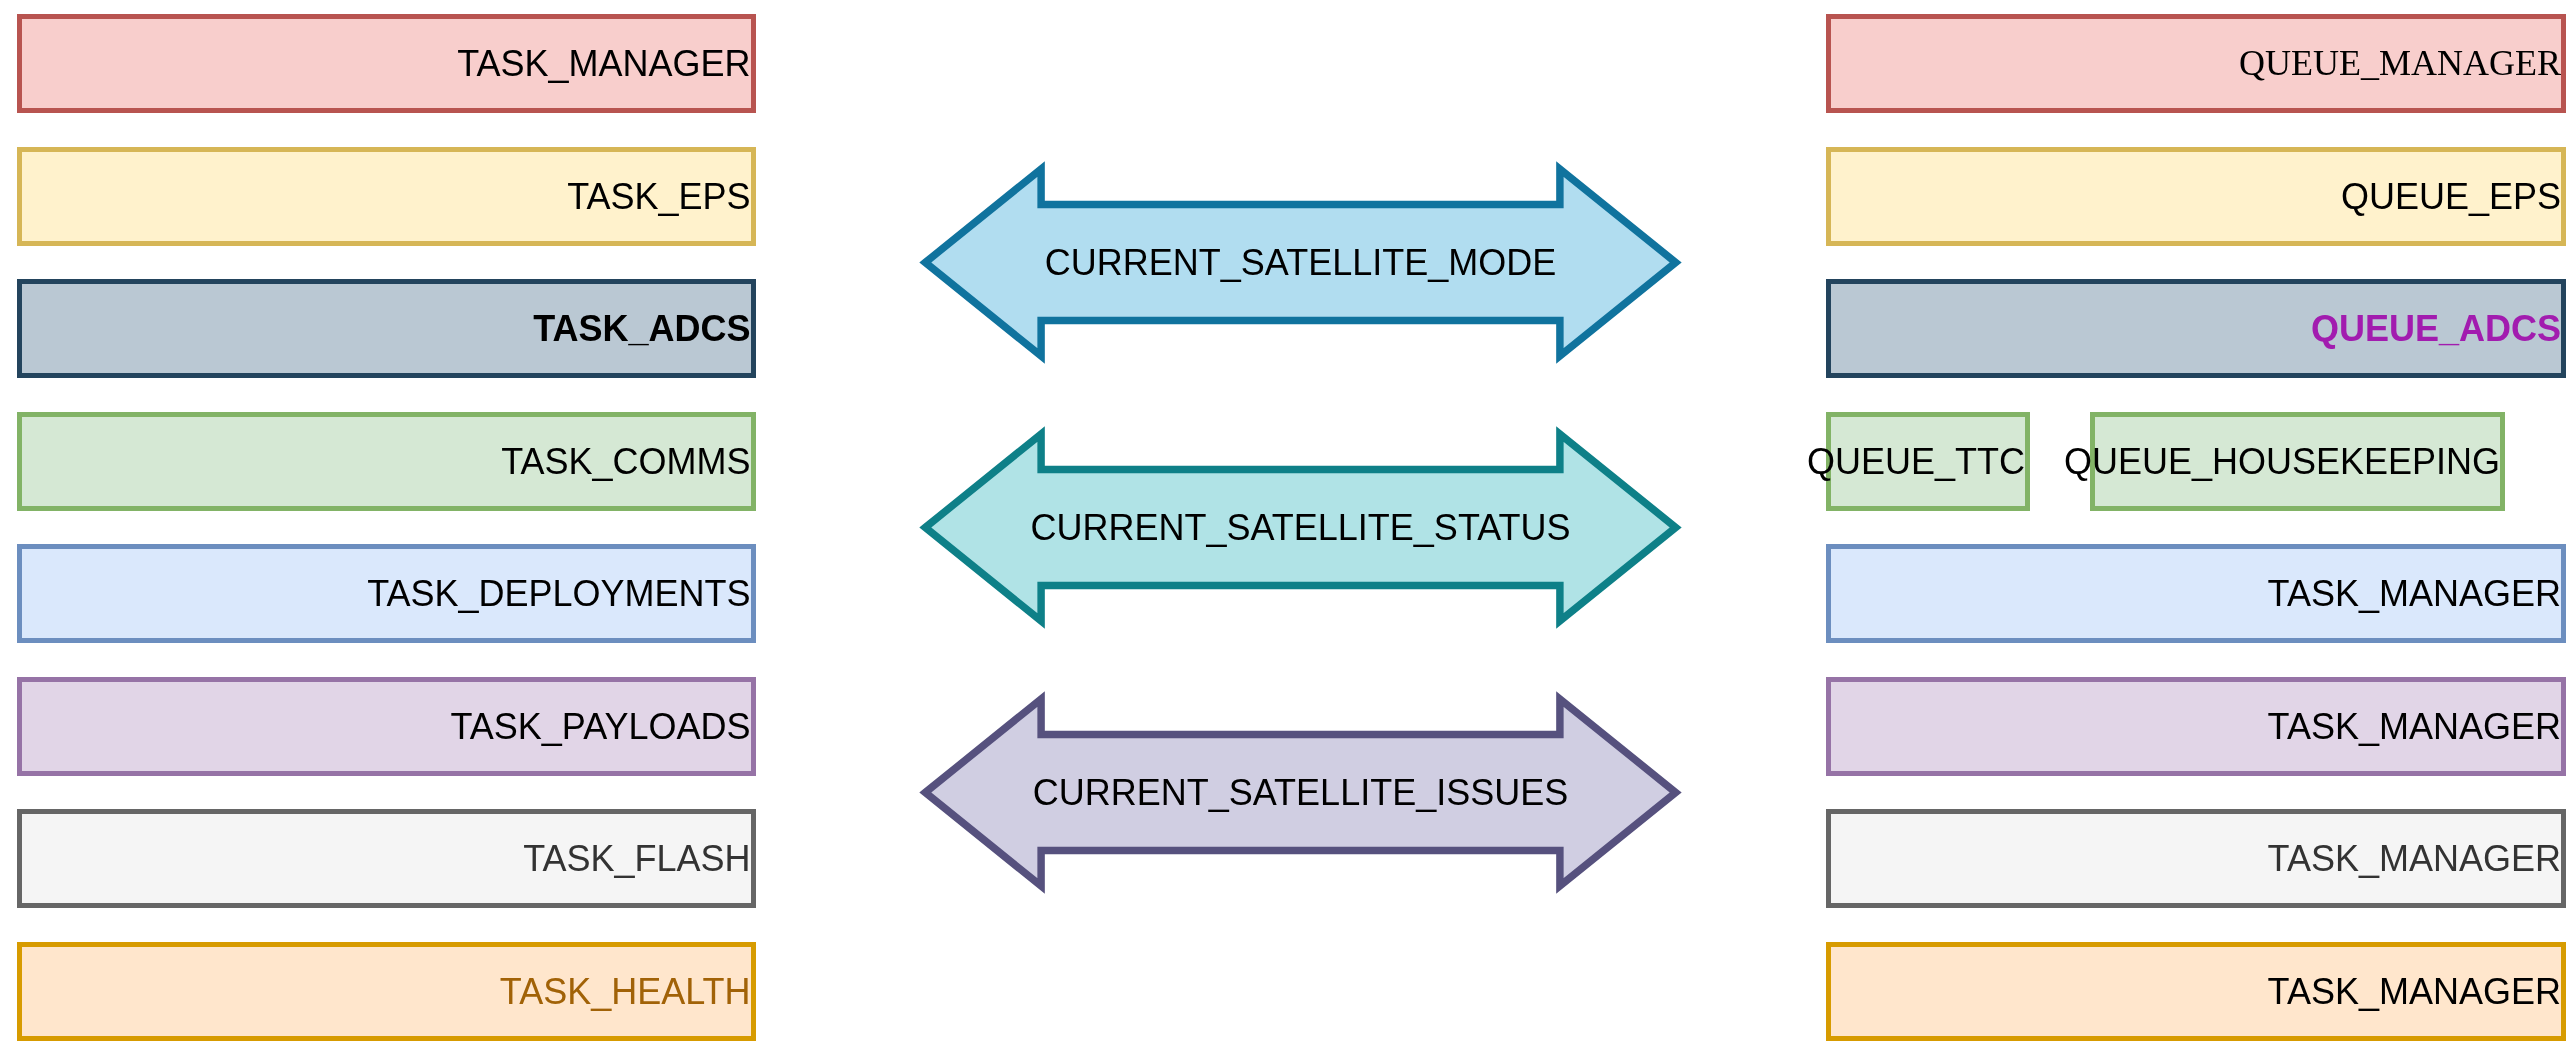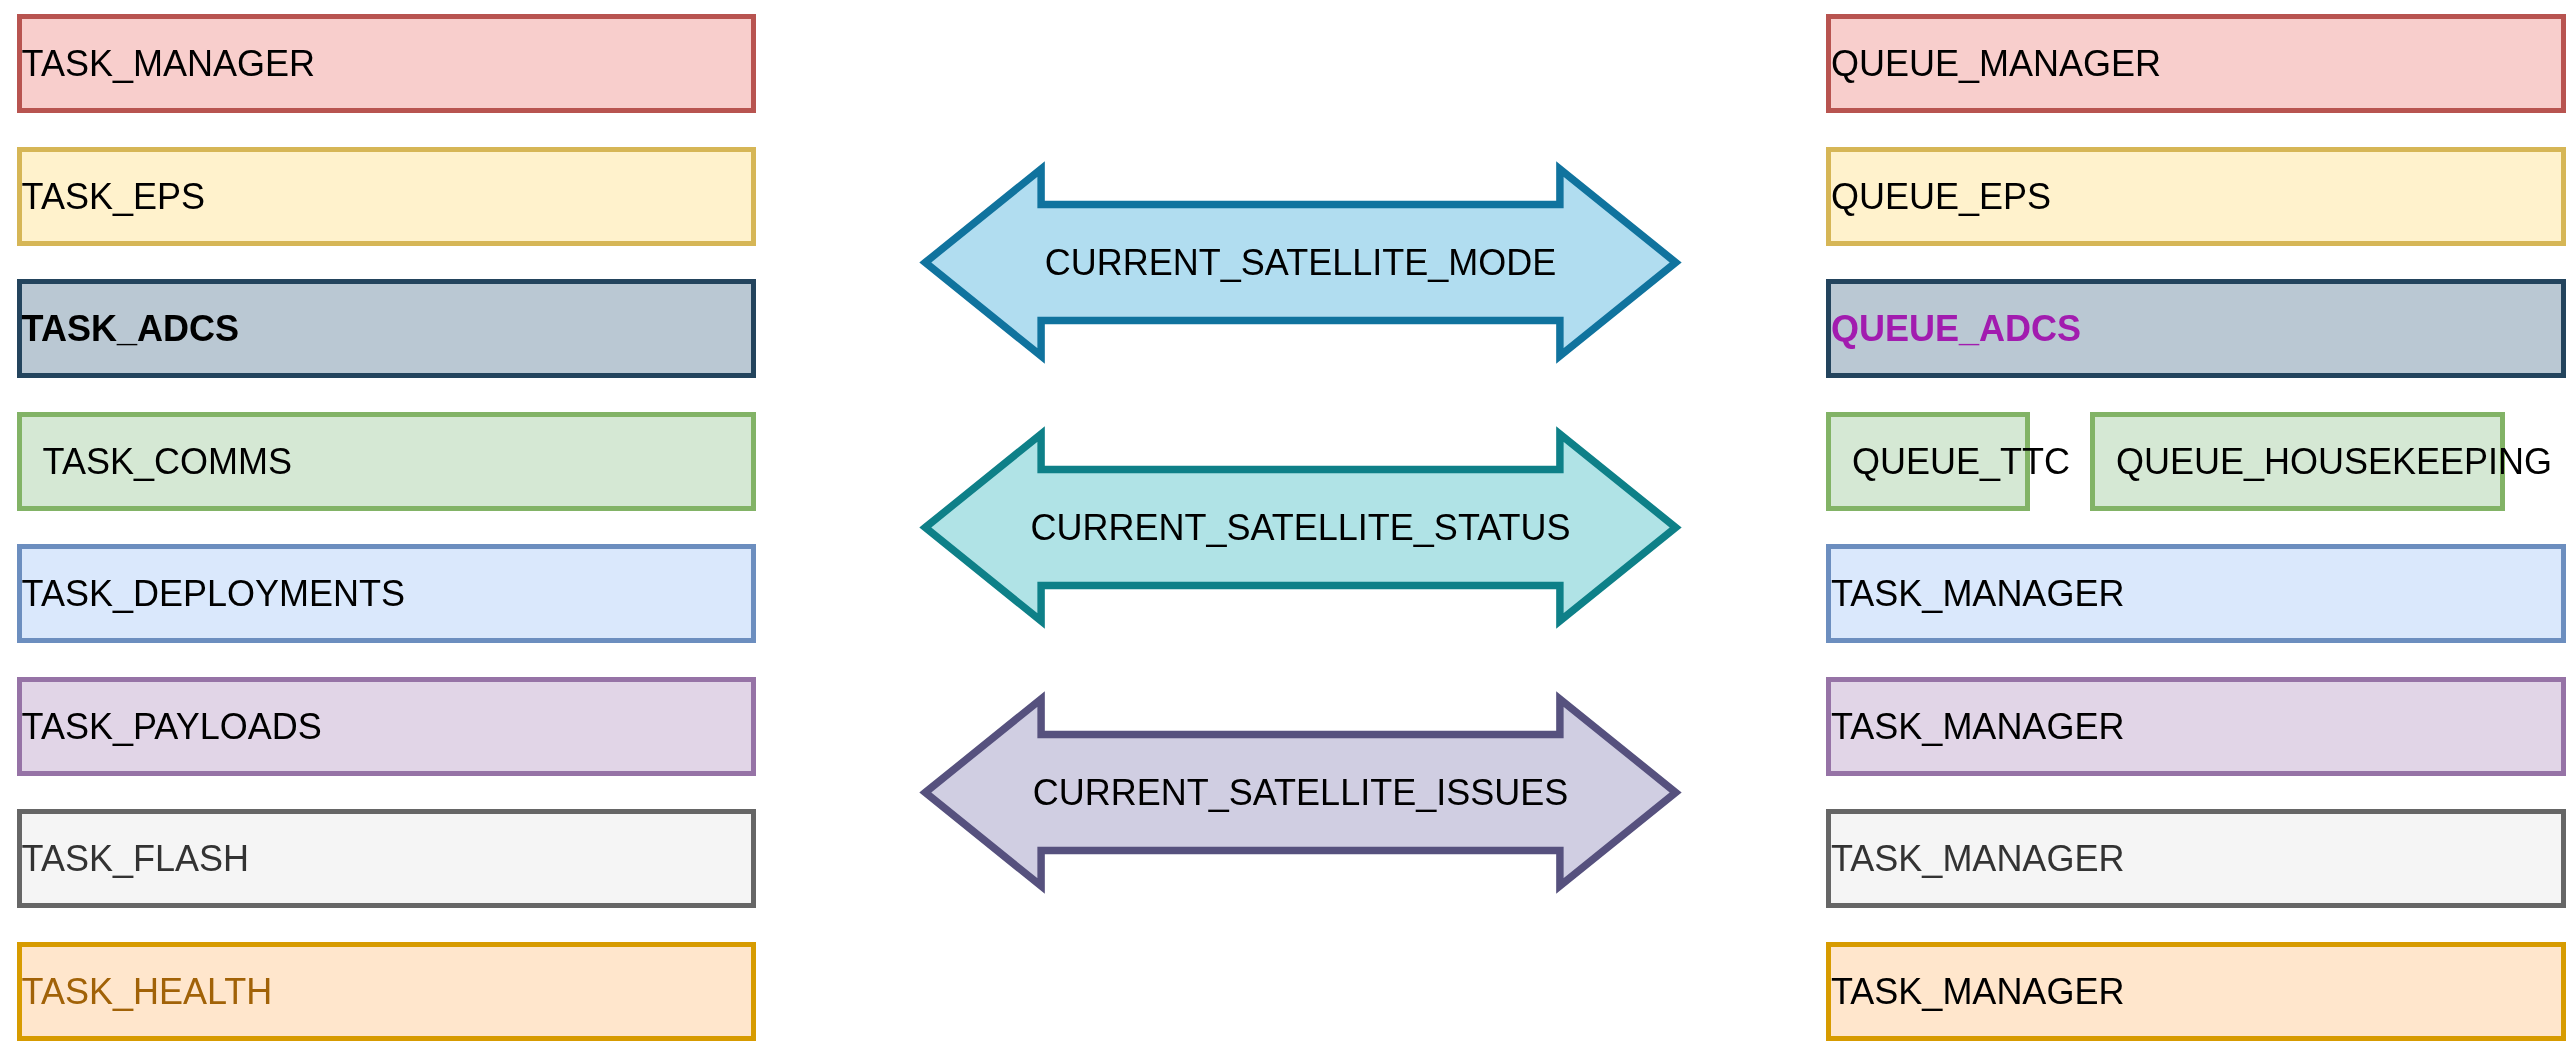--- a/index.html
+++ b/index.html
@@ -15,21 +15,21 @@
     font-family: "Liberation Sans", sans-serif;
     overflow: hidden;
   }
   .node {
     position: absolute;
     height: 99px;
     box-sizing: border-box;
     border: 5.8px solid #000;
     display: flex;
     align-items: center;
-    justify-content: flex-start;
+    justify-content: flex-end;
     text-align: center;
     font-size: 36px;
     line-height: 1.1;
     white-space: nowrap;
   }
   .col-left  { left: 16.6px;   width: 739px; }
   .col-right { left: 1826px; width: 740px; }
   .ttc       { left: 1826px; width: 204px; }
   .housek    { left: 2090px; width: 415px; }
   .r0 { top: 14px;   }
@@ -90,21 +90,21 @@
   <div class="node col-left r4" style="background-color: rgb(218, 232, 252); border-color: rgb(108, 142, 191); color: rgb(0, 0, 0);">
     <span>TASK_DEPLOYMENTS</span>
   </div>
   <div class="node col-left r6" style="background-color: rgb(245, 245, 245); border-color: rgb(102, 102, 102); color: rgb(51, 51, 51);">
     <span>TASK_FLASH</span>
   </div>
   <div class="node col-left r7" style="background-color: rgb(255, 230, 204); border-color: rgb(215, 155, 0); color: #a16207;">
     <span>TASK_HEALTH</span>
   </div>
 
-  <div class="node col-right r0" style="background-color: rgb(248, 206, 204); border-color: rgb(184, 84, 80); color: rgb(0, 0, 0);">
+  <div class="node col-right r0" style="background-color: rgb(248, 206, 204); border-color: rgb(184, 84, 80); color: rgb(0, 0, 0); font-family: Liberation Serif, serif;">
     <span>QUEUE_MANAGER</span>
   </div>
   <div class="node col-right r1" style="background-color: rgb(255, 242, 204); border-color: rgb(214, 182, 86); color: rgb(0, 0, 0);">
     <span>QUEUE_EPS</span>
   </div>
   <div class="node col-right r2" style="background-color: rgb(186, 200, 211); border-color: rgb(35, 68, 93); color: #a21caf;">
     <span>QUEUE_ADCS</span>
   </div>
   <div class="node ttc r3" style="background-color: rgb(213, 232, 212); border-color: rgb(130, 179, 102); color: rgb(0, 0, 0);">
     <span>QUEUE_TTC</span>

